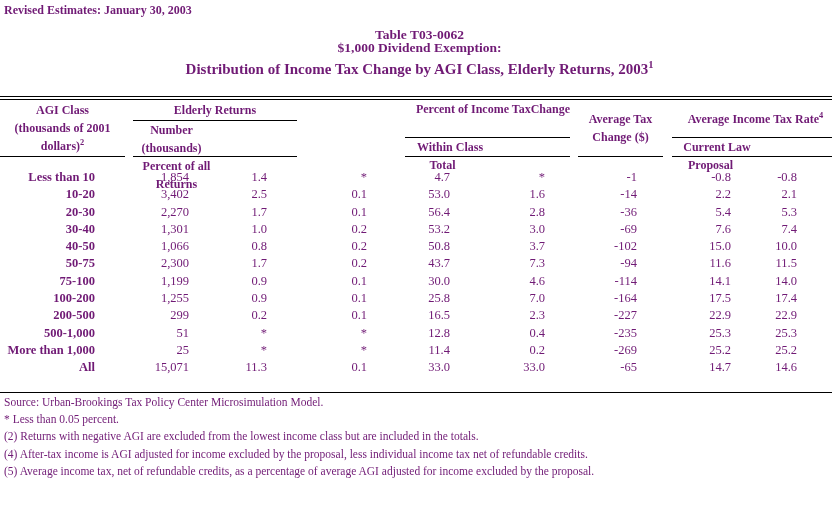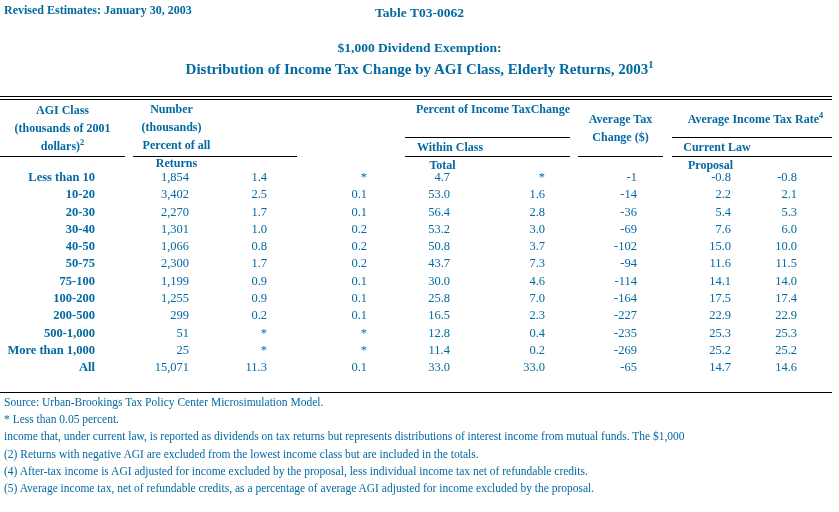--- a/index.html
+++ b/index.html
@@ -1,25 +1,25 @@
 <!DOCTYPE html>
 <html><head>
 <meta charset="utf-8">
 <style>
   html,body{margin:0;padding:0;background:#fff;}
   .page{
     position:relative;
     width:832px;height:512px;
-    background:#fff;color:#0369a1;
+    background:#fff;color:#701a75;
     font-family:"Liberation Serif","DejaVu Serif",serif;
     overflow:hidden;
   }
   .revised{position:absolute;top:3px;left:4px;font-size:12px;font-weight:bold;white-space:nowrap;}
   .title{position:absolute;left:0;width:839px;text-align:center;font-weight:bold;white-space:nowrap;}
-  .t1{top:5px;font-size:13.5px;}
+  .t1{top:27px;font-size:13.5px;}
   .t2{top:40px;font-size:13.5px;}
   .t3{top:61px;font-size:15px;}
   sup{font-size:70%;vertical-align:super;line-height:0;}
 
   .tablewrap{position:absolute;top:96px;left:0;width:839px;}
   .double-rule{height:2px;border-top:1px solid #000;border-bottom:1px solid #000;}
 
   .thead{position:relative;height:57px;font-weight:bold;font-size:12px;}
   .hg{position:absolute;top:0;bottom:0;border-bottom:1px solid #000;box-sizing:border-box;}
   .hg .ln{line-height:18px;text-align:center;white-space:nowrap;}
@@ -77,20 +77,21 @@
     <div class="double-rule"></div>
 
     <div class="thead">
       <div class="hg g1">
         <div class="ln">AGI Class</div>
         <div class="ln">(thousands of 2001</div>
         <div class="ln"><span>dollars)</span><sup>2</sup></div>
       </div>
 
       <div class="hg g2">
+        <div class="spanlabel">Elderly Returns</div>
         <div class="subrow">
           <div class="sub sub1">
             <div>Number</div>
             <div>(thousands)</div>
           </div>
           <div class="sub sub2">
             <div>Percent of all</div>
             <div>Returns</div>
           </div>
         </div>
@@ -160,21 +161,21 @@
         </div>
         <div class="row">
           <span class="cell c1">30-40</span>
           <span class="cell c2">1,301</span>
           <span class="cell c3">1.0</span>
           <span class="cell c4">0.2</span>
           <span class="cell c5">53.2</span>
           <span class="cell c6">3.0</span>
           <span class="cell c7">-69</span>
           <span class="cell c8">7.6</span>
-          <span class="cell c9">6.0</span>
+          <span class="cell c9">7.4</span>
         </div>
         <div class="row">
           <span class="cell c1">40-50</span>
           <span class="cell c2">1,066</span>
           <span class="cell c3">0.8</span>
           <span class="cell c4">0.2</span>
           <span class="cell c5">50.8</span>
           <span class="cell c6">3.7</span>
           <span class="cell c7">-102</span>
           <span class="cell c8">15.0</span>
@@ -258,19 +259,18 @@
           <span class="cell c9">14.6</span>
         </div>
       </div>
 
     <div class="bottom-rule"></div>
   </div>
 
   <div class="footnotes">
     <div class="fn">Source: Urban-Brookings Tax Policy Center Microsimulation Model.</div>
     <div class="fn">* Less than 0.05 percent.</div>
-    <div class="fn">income that, under current law, is reported as dividends on tax returns but represents distributions of interest income from mutual funds. The $1,000</div>
     <div class="fn">(2) Returns with negative AGI are excluded from the lowest income class but are included in the totals.</div>
     <div class="fn">(4) After-tax income is AGI adjusted for income excluded by the proposal, less individual income tax net of refundable credits.</div>
     <div class="fn">(5) Average income tax, net of refundable credits, as a percentage of average AGI adjusted for income excluded by the proposal.</div>
   </div>
 
 </div>
 
 </body></html>

